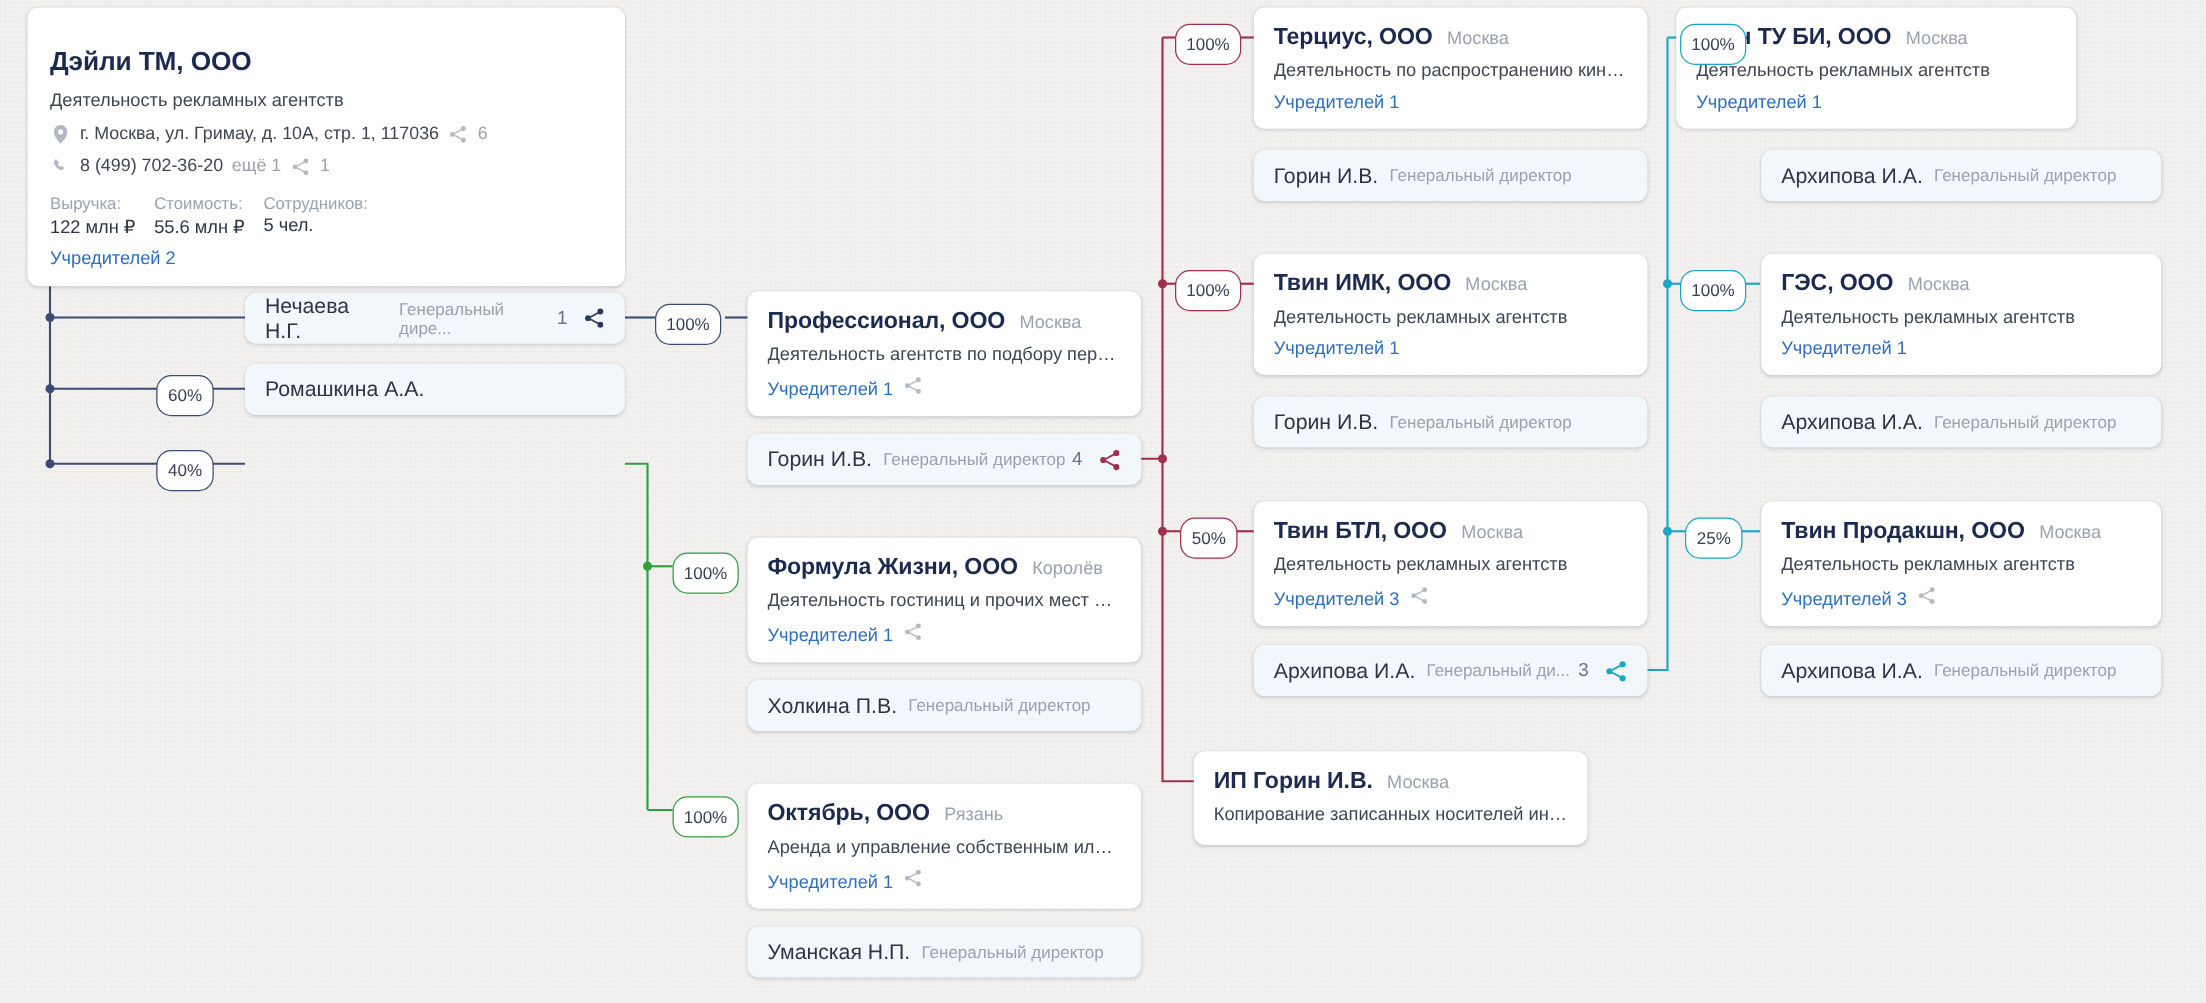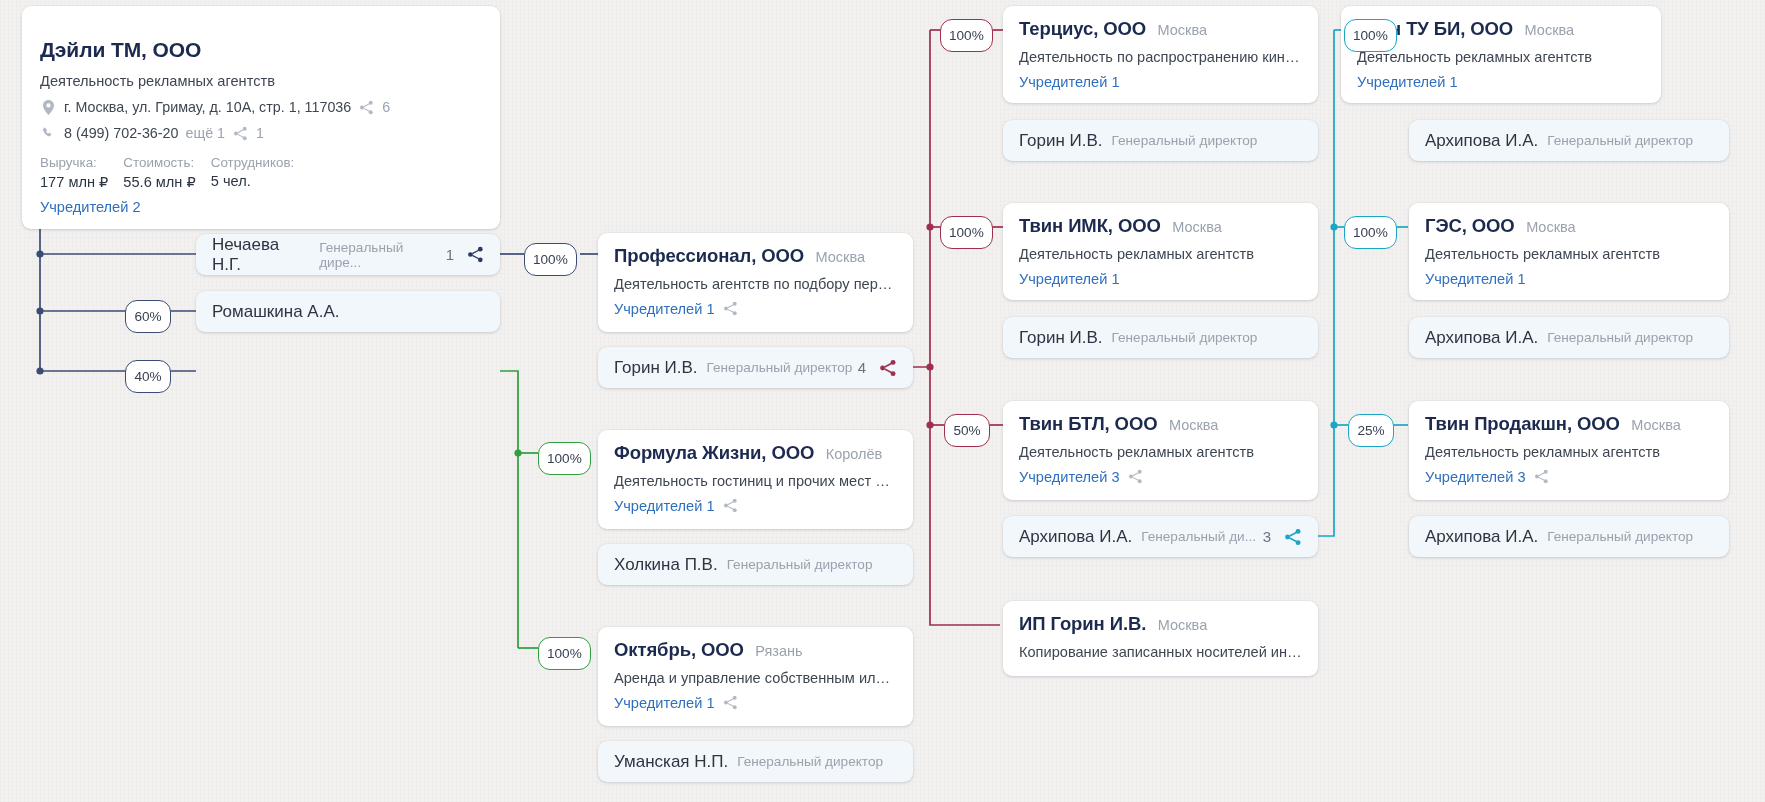--- a/index.html
+++ b/index.html
@@ -18,21 +18,21 @@
 
   .card { position:absolute; background:#fff; border-radius:9px;
           box-shadow: 0 1px 3px rgba(30,40,80,.17), 0 0 0 .5px rgba(40,50,90,.04);
           padding: 12px 16px 13px 16px; }
   .card.person { background:#f1f7fb; padding: 0 16px; display:flex; align-items:center; }
 
   .co-name { font-size:18.5px; font-weight:bold; color:#1b2a4e; letter-spacing:-.1px; display:inline; }
   .co-name.big { font-size:21px; }
   .co-city { font-size:14.5px; color:#9aa2ae; font-weight:normal; display:inline; margin-left:7px; }
   .co-desc { font-size:14.6px; color:#3e4652; margin-top:9px; white-space:nowrap; overflow:hidden; text-overflow:ellipsis; }
-  .founders { font-size:14.6px; color:#2f6fbd; margin-top:9px; display:flex; align-items:flex-start; gap:8px; }
+  .founders { font-size:14.6px; color:#2f6fbd; margin-top:9px; display:flex; align-items:flex-end; gap:8px; }
 
   .pname { font-size:17px; color:#2d3543; }
   .prole { font-size:13.6px; color:#9aa2ae; margin-left:9px; }
   .pcount { font-size:15px; color:#6b7380; margin-left:auto; padding-right:7px; }
   .pshare { display:flex; align-items:center; }
   .person .right { margin-left:auto; display:flex; align-items:center; gap:6px; }
 
   .badge { position:absolute; height:33px; min-width:46px; padding:0 8px;
            background:#fff; border:1.6px solid #3a4c74; border-radius:12px;
            font-size:13.6px; color:#384154; display:flex; align-items:center; justify-content:center;
@@ -144,21 +144,21 @@
               <path d="M11 4 L5 7.2M5 8.9 L11 12"></path>
             </g>
           </svg>
       </span>
       <span class="muted">1</span>
     </div>
 
     <div class="statgrid">
       <div>
         <div class="lbl">Выручка:</div>
-        <div class="val">177 млн ₽</div>
+        <div class="val">122 млн ₽</div>
       </div>
       <div>
         <div class="lbl">Стоимость:</div>
         <div class="val">55.6 млн ₽</div>
       </div>
       <div>
         <div class="lbl">Сотрудников:</div>
         <div class="val">5 чел.</div>
       </div>
     </div>
@@ -363,21 +363,21 @@
               <circle cx="12.5" cy="13" r="2.2"></circle>
             </g>
             <g stroke="#1aa6c4" stroke-width="1.3" fill="none">
               <path d="M11 4 L5 7.1M5 8.9 L11 12"></path>
             </g>
           </svg>
       </span>
     </span>
   </div>
 
-  <div class="card" style="left:1003px; top:601px; width:315px; padding-bottom:16px;">
+  <div class="card" style="left:955px; top:601px; width:315px; padding-bottom:16px;">
     <div>
       <span class="co-name">ИП Горин И.В.</span>
       <span class="co-city">Москва</span>
     </div>
     <div class="co-desc">Копирование записанных носителей инф...</div>
   </div>
 
   <div class="badge cyan" style="left:1344px; top:19px;">100%</div>
   <div class="card" style="left:1341px; top:6px; width:320px;">
     <div>

